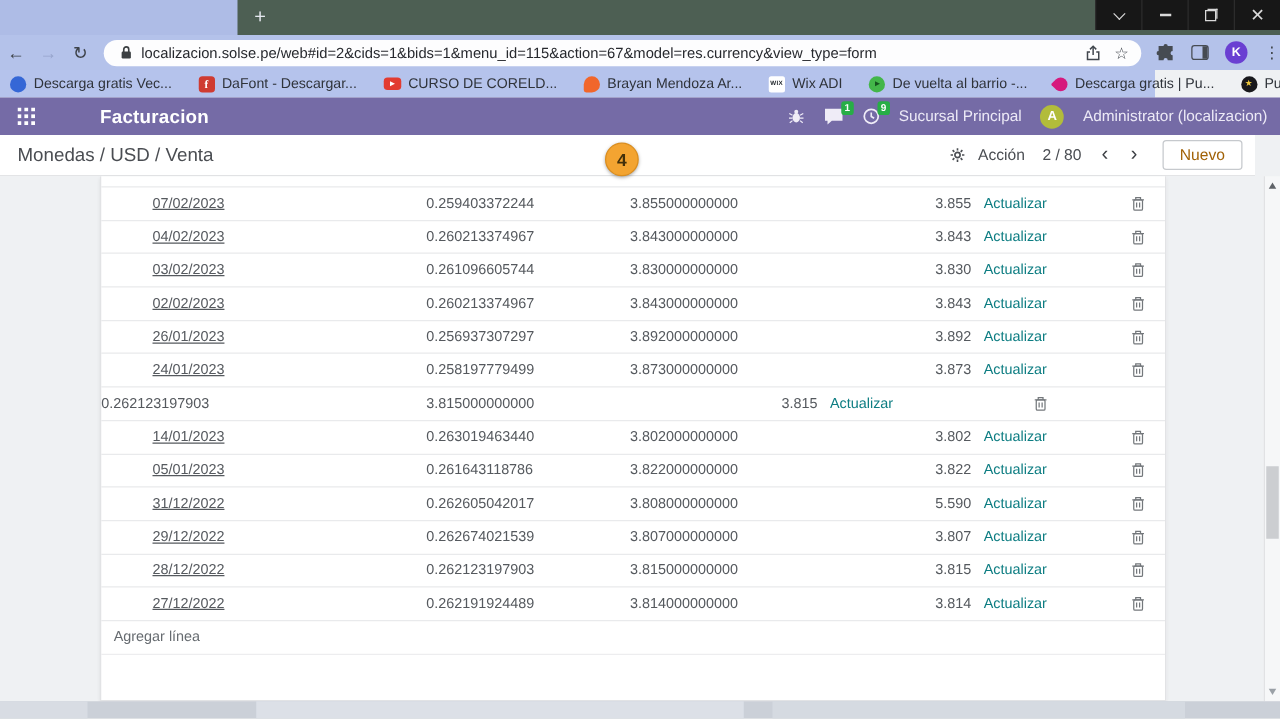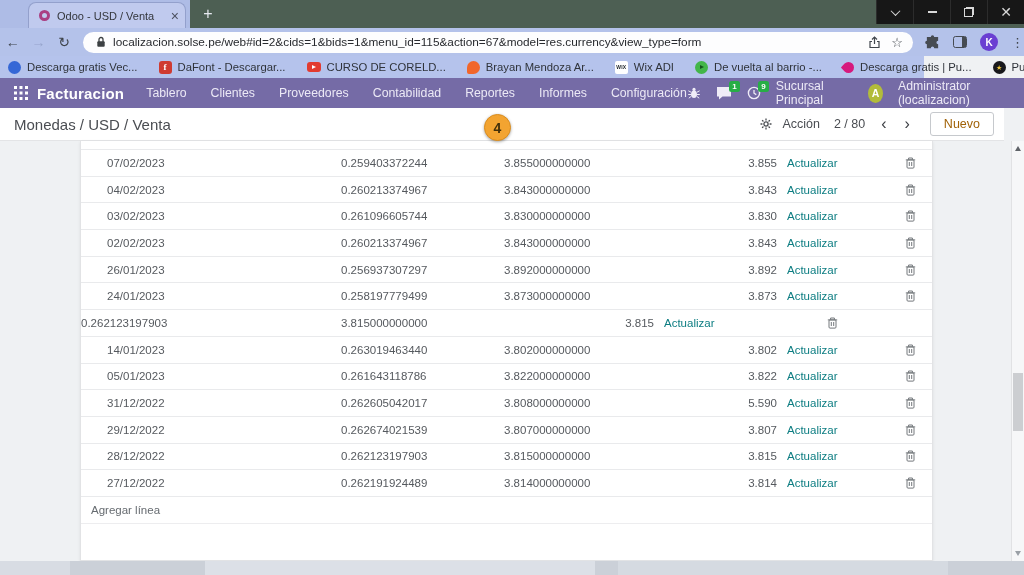--- a/index.html
+++ b/index.html
@@ -63,21 +63,21 @@
   .wix-icon{background:#fff;border-radius:2px;}
   .wix-icon:after{content:"WIX";font-size:5px;font-weight:800;color:#1b2126;letter-spacing:.2px;}
   .green-play-icon{background:#43b649;border-radius:50%;}
   .green-play-icon:after{content:"";border-left:4px solid rgba(10,60,20,.8);border-top:2.6px solid transparent;border-bottom:2.6px solid transparent;margin-left:1px;}
   .droplet-icon{width:11px;height:11px;background:#d6197d;border-radius:50% 50% 50% 8%;transform:rotate(45deg);}
   .star-badge-icon{background:#18181c;border-radius:50%;}
   .star-badge-icon:after{content:"★";color:#ecc63d;font-size:7px;line-height:7px;}
 
   
   .odoo-nav{position:absolute;top:78px;left:0;width:1024px;height:30px;background:#756ba6;
-            display:flex;align-items:center;padding:0 10px 0 14px;}
+            display:flex;align-items:center;padding:0 10px 0 14px;gap:43px;}
   .apps-grid{margin-right:9px;display:flex;}
   .brand{color:#ffffff;font-size:15px;font-weight:600;margin-right:22px;letter-spacing:.2px;}
   .nav-items{display:flex;align-items:center;gap:24px;}
   .nav-item{color:#ece9f6;font-size:12.3px;white-space:nowrap;cursor:default;}
   .nav-right{margin-left:auto;display:flex;align-items:center;gap:15px;}
   .nav-ic{position:relative;display:flex;align-items:center;}
   .nav-badge{position:absolute;top:-5px;right:-8px;background:#27ae46;color:#fff;font-size:8px;
              font-weight:bold;line-height:9px;padding:1px 3px;border-radius:2.5px;}
   .company-name{color:#ece9f6;font-size:12.3px;}
   .nav-avatar{width:19px;height:19px;border-radius:50%;background:#b2bc3b;color:#fff;font-size:10.5px;
@@ -95,21 +95,21 @@
   .btn-nuevo{background:#fff;border:1px solid #c6c9cd;border-radius:3px;font-size:12.5px;color:#a16207;
              padding:4px 13px;margin-left:4px;}
 
   
   .content{position:absolute;top:141px;left:0;width:1024px;height:420px;background:#eff1f3;}
   .sheet{position:absolute;left:80px;top:0;width:853px;height:420px;background:#fff;
          border:1px solid #e2e3e5;border-top:none;box-shadow:0 1px 3px rgba(0,0,0,.08);}
   .partial-row{height:9px;border-bottom:1px solid #e9eaec;}
   .t-row{display:grid;grid-template-columns:260px 163px 150px 123px 110px 46px;height:26.7px;
          border-bottom:1px solid #e9eaec;align-items:center;font-size:11.5px;color:#55595e;}
-  .c-date{padding-left:26px;}
+  .c-date{padding-left:41px;text-decoration:underline;}
   .c-display{text-align:right;}
   .c-action{padding-left:10px;color:#0d7d82;}
   .c-trash{display:flex;justify-content:center;}
   .add-line-row{height:27px;border-bottom:1px solid #ededef;display:flex;align-items:center;}
   .add-line{padding-left:10px;font-size:11.5px;color:#666b70;}
 
   
   .scrollbar{position:absolute;right:0;top:0;width:13px;height:420px;background:#f6f7f8;
              border-left:1px solid #e1e2e4;}
   .sb-up{position:absolute;top:5px;left:3px;width:0;height:0;border-left:3.5px solid transparent;
@@ -127,25 +127,20 @@
                background:#f3a431;border:1px solid #db8d1d;color:#43300a;font-size:14px;font-weight:bold;
                display:flex;align-items:center;justify-content:center;box-shadow:0 1px 3px rgba(0,0,0,.35);}
 </style>
 </head>
 <body>
 
 <div class="screen">
 
   <div class="tabstrip">
     <div class="theme-left"></div>
-    <div class="tab">
-      <span class="favicon-odoo"></span>
-      <span class="tab-title">Odoo - USD / Venta</span>
-      <span class="tab-close">×</span>
-    </div>
     <div class="newtab">+</div>
     <div class="win-controls">
       <div class="win-btn">
           <span class="ic-chevron-down"></span>
         </div>
       <div class="win-btn">
           <span class="ic-min"></span>
         </div>
       <div class="win-btn">
           <span class="ic-restore"></span>
@@ -235,29 +230,20 @@
             <rect x="0" y="5.5" width="3" height="3"></rect>
             <rect x="5.5" y="5.5" width="3" height="3"></rect>
             <rect x="11" y="5.5" width="3" height="3"></rect>
             <rect x="0" y="11" width="3" height="3"></rect>
             <rect x="5.5" y="11" width="3" height="3"></rect>
             <rect x="11" y="11" width="3" height="3"></rect>
           </g>
         </svg>
     </span>
     <span class="brand">Facturacion</span>
-    <div class="nav-items">
-        <span class="nav-item">Tablero</span>
-        <span class="nav-item">Clientes</span>
-        <span class="nav-item">Proveedores</span>
-        <span class="nav-item">Contabilidad</span>
-        <span class="nav-item">Reportes</span>
-        <span class="nav-item">Informes</span>
-        <span class="nav-item">Configuración</span>
-      </div>
     <div class="nav-right">
       <span class="nav-ic">
         <svg width="14" height="14" viewBox="0 0 14 14">
             <ellipse cx="7" cy="8.2" rx="3" ry="3.8" fill="#efecf7"></ellipse>
             <circle cx="7" cy="3.4" r="1.6" fill="#efecf7"></circle>
             <g stroke="#efecf7" stroke-width="1">
               <line x1="4" y1="6.2" x2="1.4" y2="4.8"></line>
               <line x1="4" y1="8.5" x2="1.2" y2="8.5"></line>
               <line x1="4" y1="10.5" x2="1.8" y2="12.2"></line>
               <line x1="10" y1="6.2" x2="12.6" y2="4.8"></line>

